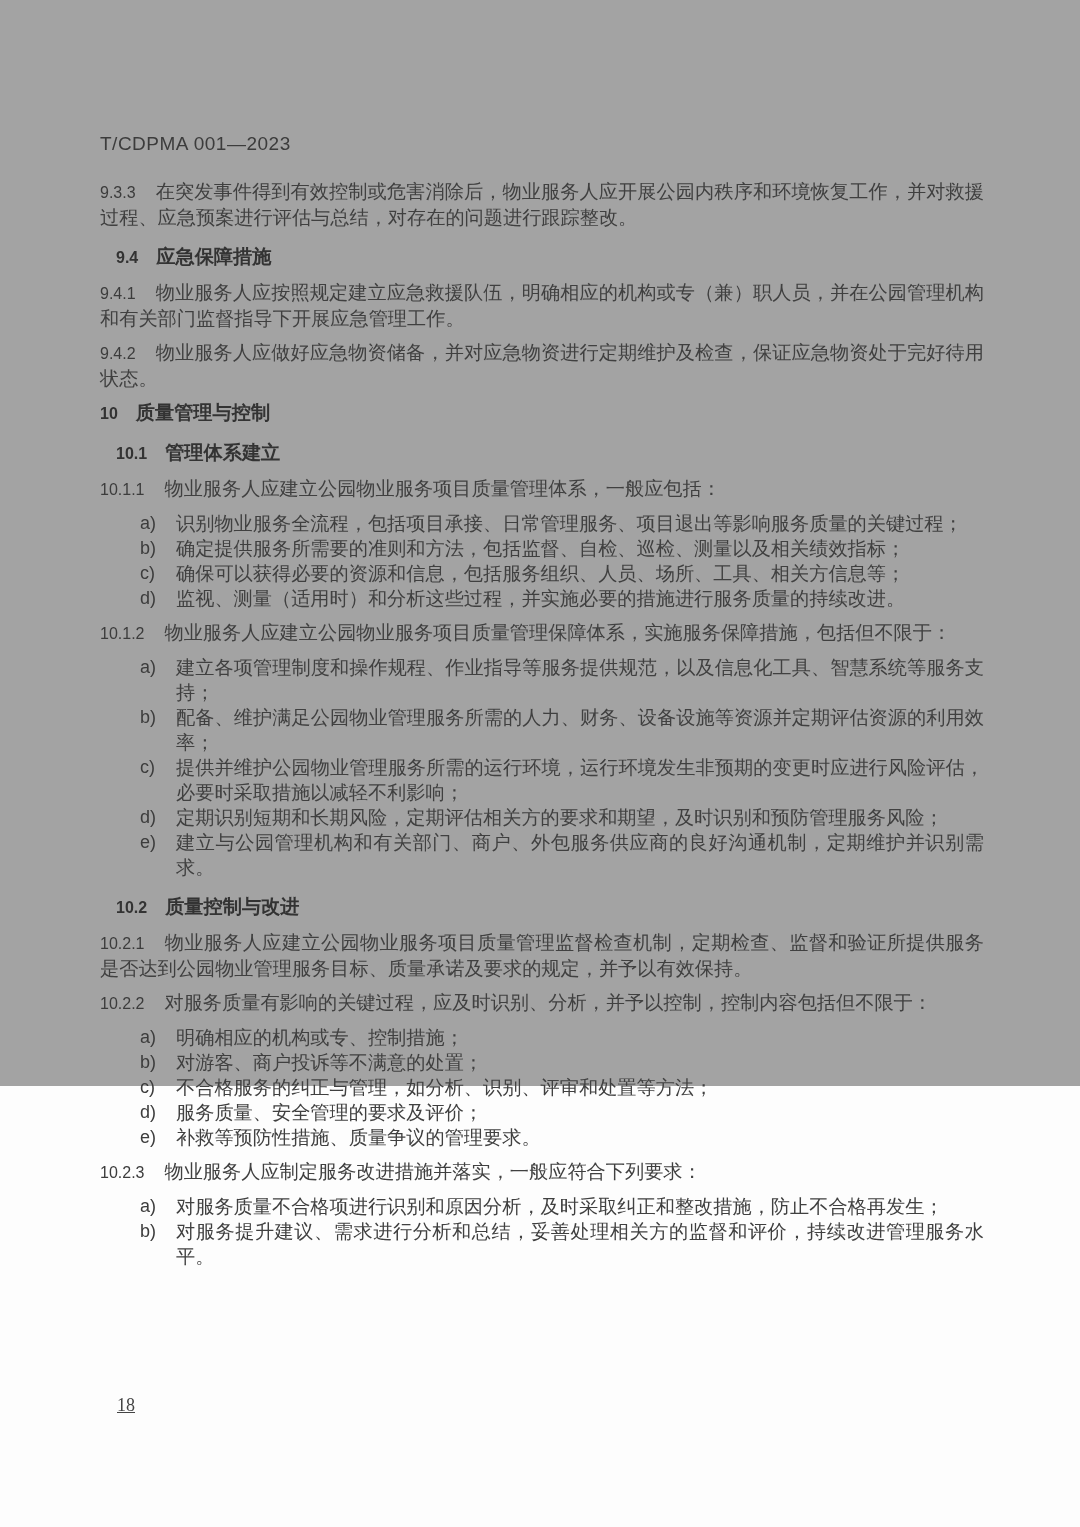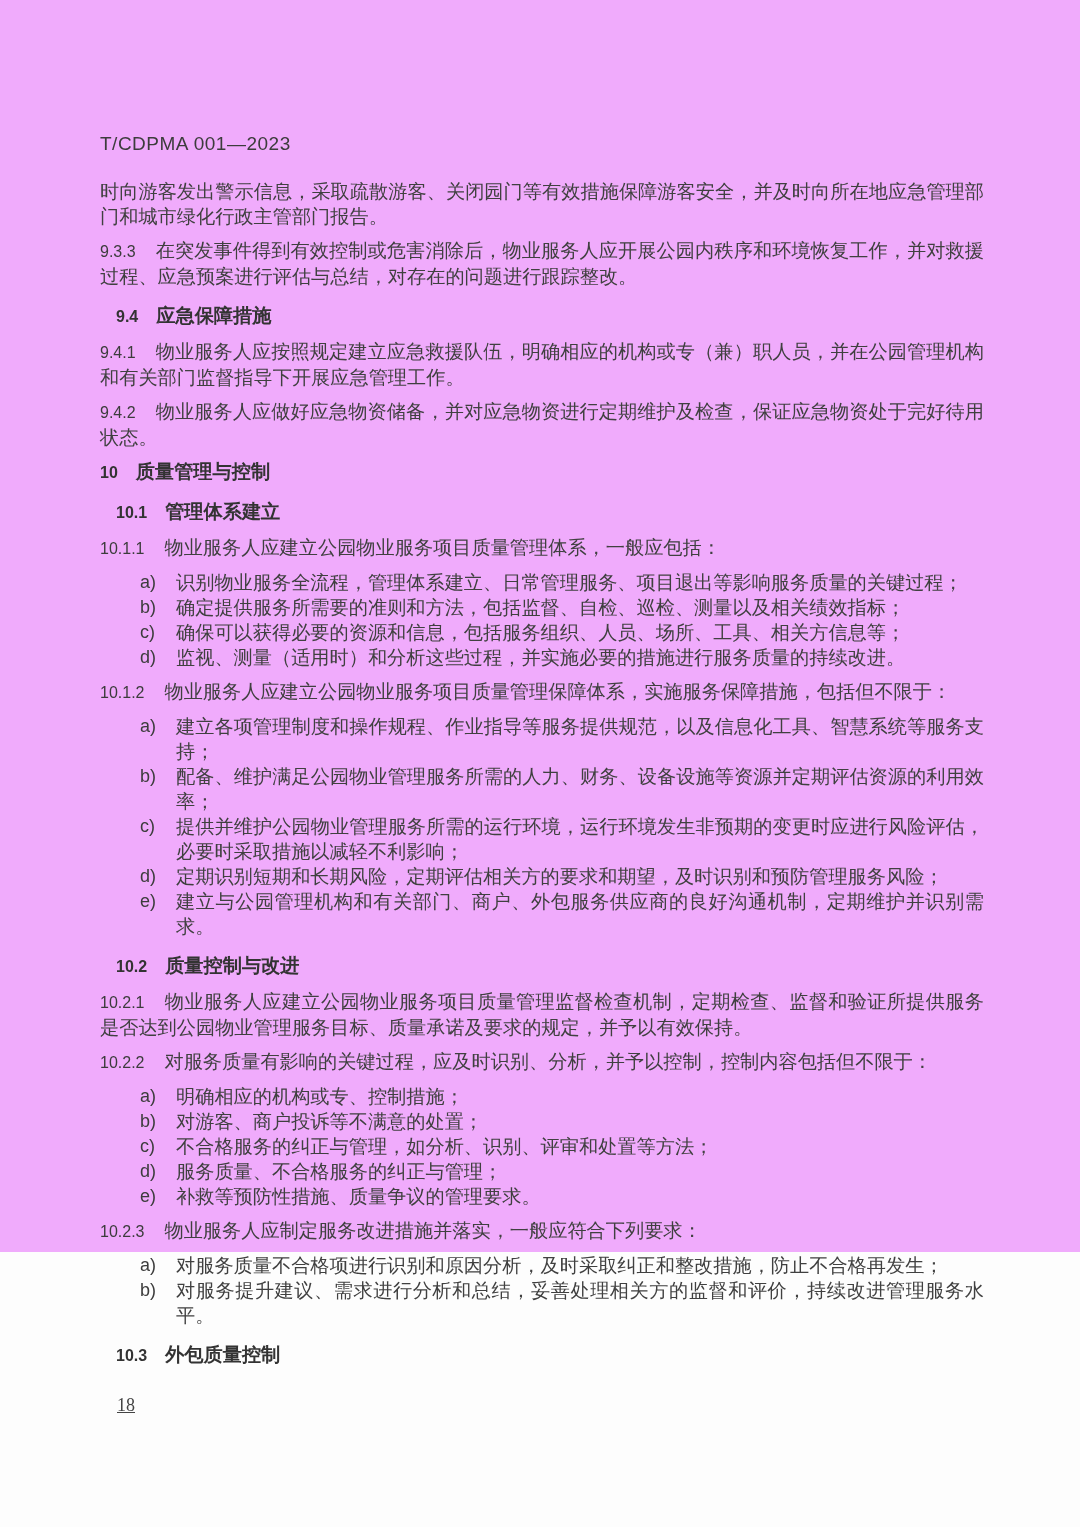--- a/index.html
+++ b/index.html
@@ -7,22 +7,22 @@
     width: 1080px;
     height: 1527px;
     background: #fdfdfd;
     font-family: "Liberation Serif", serif;
     color: #404040;
     overflow: hidden;
   }
   .page {
     position: relative;
     width: 1080px;
-    height: 1252px;
-    background: #f0abfc;
+    height: 1086px;
+    background: #a3a3a3;
     box-sizing: border-box;
     padding: 133px 96px 0 100px;
   }
   .doc-code {
     font-family: "Liberation Sans", sans-serif;
     font-size: 19px;
     letter-spacing: 0.5px;
     color: #3c3c3c;
   }
   .content {
@@ -65,32 +65,31 @@
     text-decoration: underline;
   }
 </style>
 </head>
 <body>
 
 <div class="page">
   <div class="doc-code">T/CDPMA 001—2023</div>
 
   <div class="content">
-      <p class="para"><span class="txt">时向游客发出警示信息，采取疏散游客、关闭园门等有效措施保障游客安全，并及时向所在地应急管理部门和城市绿化行政主管部门报告。</span></p>
       <p class="clause"><span class="num">9.3.3</span><span class="txt">在突发事件得到有效控制或危害消除后，物业服务人应开展公园内秩序和环境恢复工作，并对救援过程、应急预案进行评估与总结，对存在的问题进行跟踪整改。</span></p>
       <p class="h2"><span class="num">9.4</span><span class="txt">应急保障措施</span></p>
       <p class="clause"><span class="num">9.4.1</span><span class="txt">物业服务人应按照规定建立应急救援队伍，明确相应的机构或专（兼）职人员，并在公园管理机构和有关部门监督指导下开展应急管理工作。</span></p>
       <p class="clause"><span class="num">9.4.2</span><span class="txt">物业服务人应做好应急物资储备，并对应急物资进行定期维护及检查，保证应急物资处于完好待用状态。</span></p>
       <p class="h1"><span class="num">10</span><span class="txt">质量管理与控制</span></p>
       <p class="h2"><span class="num">10.1</span><span class="txt">管理体系建立</span></p>
       <p class="clause"><span class="num">10.1.1</span><span class="txt">物业服务人应建立公园物业服务项目质量管理体系，一般应包括：</span></p>
       <div class="list">
         <div class="li">
           <span class="label">a)</span>
-          <span class="txt">识别物业服务全流程，管理体系建立、日常管理服务、项目退出等影响服务质量的关键过程；</span>
+          <span class="txt">识别物业服务全流程，包括项目承接、日常管理服务、项目退出等影响服务质量的关键过程；</span>
         </div>
         <div class="li">
           <span class="label">b)</span>
           <span class="txt">确定提供服务所需要的准则和方法，包括监督、自检、巡检、测量以及相关绩效指标；</span>
         </div>
         <div class="li">
           <span class="label">c)</span>
           <span class="txt">确保可以获得必要的资源和信息，包括服务组织、人员、场所、工具、相关方信息等；</span>
         </div>
         <div class="li">
@@ -132,35 +131,34 @@
         <div class="li">
           <span class="label">b)</span>
           <span class="txt">对游客、商户投诉等不满意的处置；</span>
         </div>
         <div class="li">
           <span class="label">c)</span>
           <span class="txt">不合格服务的纠正与管理，如分析、识别、评审和处置等方法；</span>
         </div>
         <div class="li">
           <span class="label">d)</span>
-          <span class="txt">服务质量、不合格服务的纠正与管理；</span>
+          <span class="txt">服务质量、安全管理的要求及评价；</span>
         </div>
         <div class="li">
           <span class="label">e)</span>
           <span class="txt">补救等预防性措施、质量争议的管理要求。</span>
         </div>
       </div>
       <p class="clause"><span class="num">10.2.3</span><span class="txt">物业服务人应制定服务改进措施并落实，一般应符合下列要求：</span></p>
       <div class="list">
         <div class="li">
           <span class="label">a)</span>
           <span class="txt">对服务质量不合格项进行识别和原因分析，及时采取纠正和整改措施，防止不合格再发生；</span>
         </div>
         <div class="li">
           <span class="label">b)</span>
           <span class="txt">对服务提升建议、需求进行分析和总结，妥善处理相关方的监督和评价，持续改进管理服务水平。</span>
         </div>
       </div>
-      <p class="h2"><span class="num">10.3</span><span class="txt">外包质量控制</span></p>
     </div>
 
   <div class="page-number">18</div>
 </div>
 
 </body></html>

